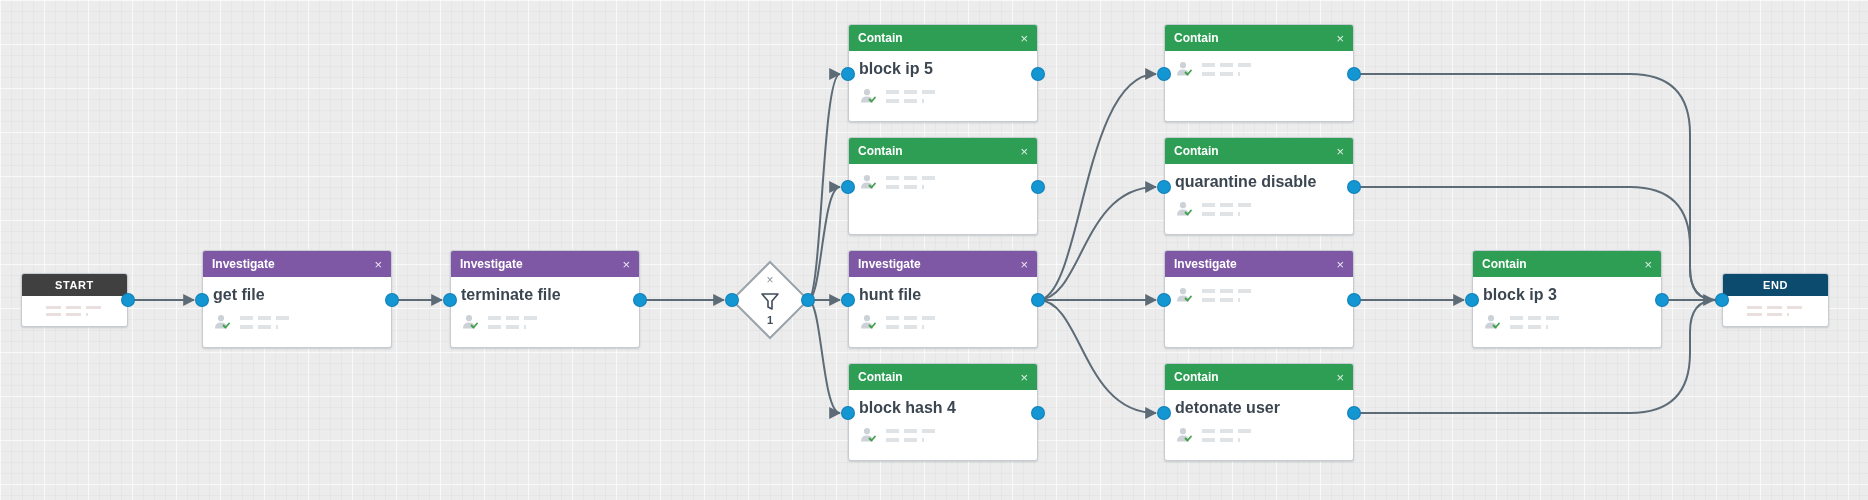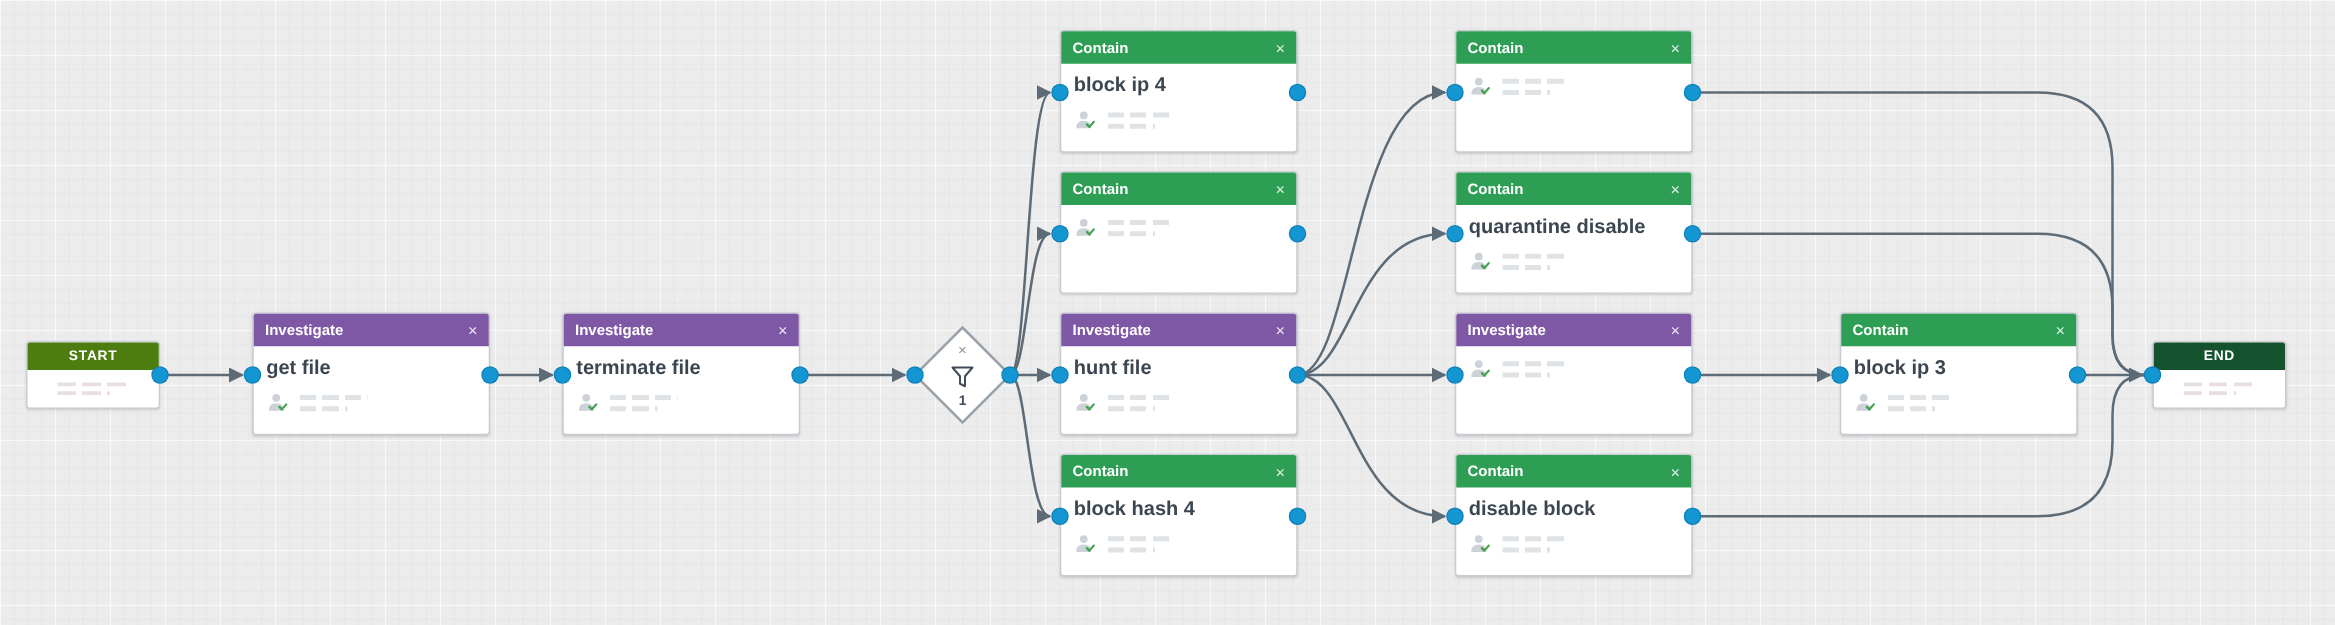--- a/index.html
+++ b/index.html
@@ -56,21 +56,21 @@
       <path d="M1038,300 L1156,300" fill="none" stroke="#5d6b77" stroke-width="2" marker-end="url(#arrow)"></path>
       <path d="M1038,300 C1082.1,300 1082.1,413 1156,413" fill="none" stroke="#5d6b77" stroke-width="2" marker-end="url(#arrow)"></path>
       <path d="M1354,300 L1464,300" fill="none" stroke="#5d6b77" stroke-width="2" marker-end="url(#arrow)"></path>
       <path d="M1662,300 L1714,300" fill="none" stroke="#5d6b77" stroke-width="2" marker-end="url(#arrow)"></path>
       <path d="M1354,74 L1630,74 Q1690,74 1690,134 L1690,268 Q1690,300 1716,300 L1714,300" fill="none" stroke="#5d6b77" stroke-width="2" marker-end="url(#arrow)"></path>
       <path d="M1354,187 L1630,187 Q1690,187 1690,247 L1690,268 Q1690,300 1716,300 L1714,300" fill="none" stroke="#5d6b77" stroke-width="2" marker-end="url(#arrow)"></path>
       <path d="M1354,413 L1630,413 Q1690,413 1690,353 L1690,332 Q1690,300 1716,300 L1714,300" fill="none" stroke="#5d6b77" stroke-width="2" marker-end="url(#arrow)"></path>
     </svg>
   <div id="node-layer">
       <div class="node terminal-node" style="left: 21px; top: 273px; width: 107px; height: 54px;">
-        <div class="terminal-header" style="background:#4d7c0f">
+        <div class="terminal-header" style="background:#404040">
           <span>START</span>
         </div>
         <div class="terminal-body">
           <span class="tbars">
             <i style="width:58px"></i>
             <i style="width:42px"></i>
           </span>
         </div>
       </div>
       <div class="port" style="left: 128px; top: 300px;"></div>
@@ -122,21 +122,21 @@
           </g>
           <text x="42" y="66" text-anchor="middle" font-size="11" font-weight="bold" fill="#414d59">1</text>
         </svg></div>
       <div class="port" style="left: 732px; top: 300px;"></div>
       <div class="port" style="left: 808px; top: 300px;"></div>
       <div class="node action-node" style="left: 848px; top: 24px; width: 190px; height: 98px;">
         <div class="node-header" style="background:#2d9e54">
           <span class="node-cat">Contain</span>
           <span class="node-close">×</span>
         </div>
-        <div class="node-title">block ip 4</div>
+        <div class="node-title">block ip 5</div>
         <div class="node-meta">
           <svg class="person" width="17" height="16" viewBox="0 0 17 16">
             <circle cx="7" cy="4.2" r="3.1" fill="#ccd2d7"></circle>
             <path d="M1,14.5 Q1,8.6 7,8.6 Q13,8.6 13,14.5 Z" fill="#ccd2d7"></path>
             <path d="M9.5,11.5 L11.5,13.5 L15,9.5" fill="none" stroke="#43a04e" stroke-width="1.8" stroke-linecap="round" stroke-linejoin="round"></path>
           </svg>
           <span class="bars">
             <i style="width:54px"></i>
             <i style="width:38px"></i>
           </span>
@@ -259,21 +259,21 @@
           </span>
         </div>
       </div>
       <div class="port" style="left: 1164px; top: 300px;"></div>
       <div class="port" style="left: 1354px; top: 300px;"></div>
       <div class="node action-node" style="left: 1164px; top: 363px; width: 190px; height: 98px;">
         <div class="node-header" style="background:#2d9e54">
           <span class="node-cat">Contain</span>
           <span class="node-close">×</span>
         </div>
-        <div class="node-title">disable block</div>
+        <div class="node-title">detonate user</div>
         <div class="node-meta">
           <svg class="person" width="17" height="16" viewBox="0 0 17 16">
             <circle cx="7" cy="4.2" r="3.1" fill="#ccd2d7"></circle>
             <path d="M1,14.5 Q1,8.6 7,8.6 Q13,8.6 13,14.5 Z" fill="#ccd2d7"></path>
             <path d="M9.5,11.5 L11.5,13.5 L15,9.5" fill="none" stroke="#43a04e" stroke-width="1.8" stroke-linecap="round" stroke-linejoin="round"></path>
           </svg>
           <span class="bars">
             <i style="width:54px"></i>
             <i style="width:38px"></i>
           </span>
@@ -295,21 +295,21 @@
           </svg>
           <span class="bars">
             <i style="width:54px"></i>
             <i style="width:38px"></i>
           </span>
         </div>
       </div>
       <div class="port" style="left: 1472px; top: 300px;"></div>
       <div class="port" style="left: 1662px; top: 300px;"></div>
       <div class="node terminal-node" style="left: 1722px; top: 273px; width: 107px; height: 54px;">
-        <div class="terminal-header" style="background:#14532d">
+        <div class="terminal-header" style="background:#0c4a6e">
           <span>END</span>
         </div>
         <div class="terminal-body">
           <span class="tbars">
             <i style="width:58px"></i>
             <i style="width:42px"></i>
           </span>
         </div>
       </div>
       <div class="port" style="left: 1722px; top: 300px;"></div>

